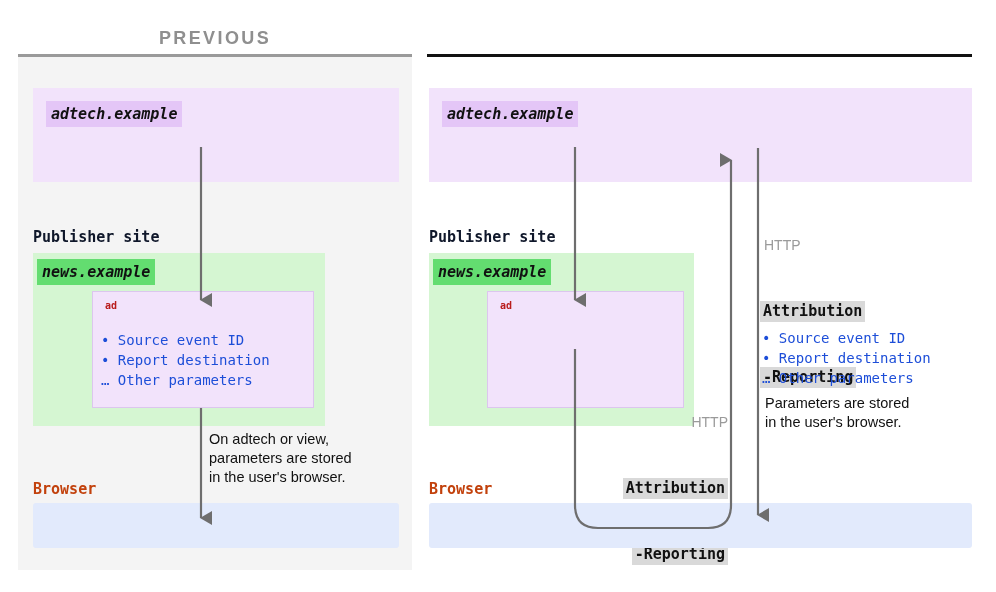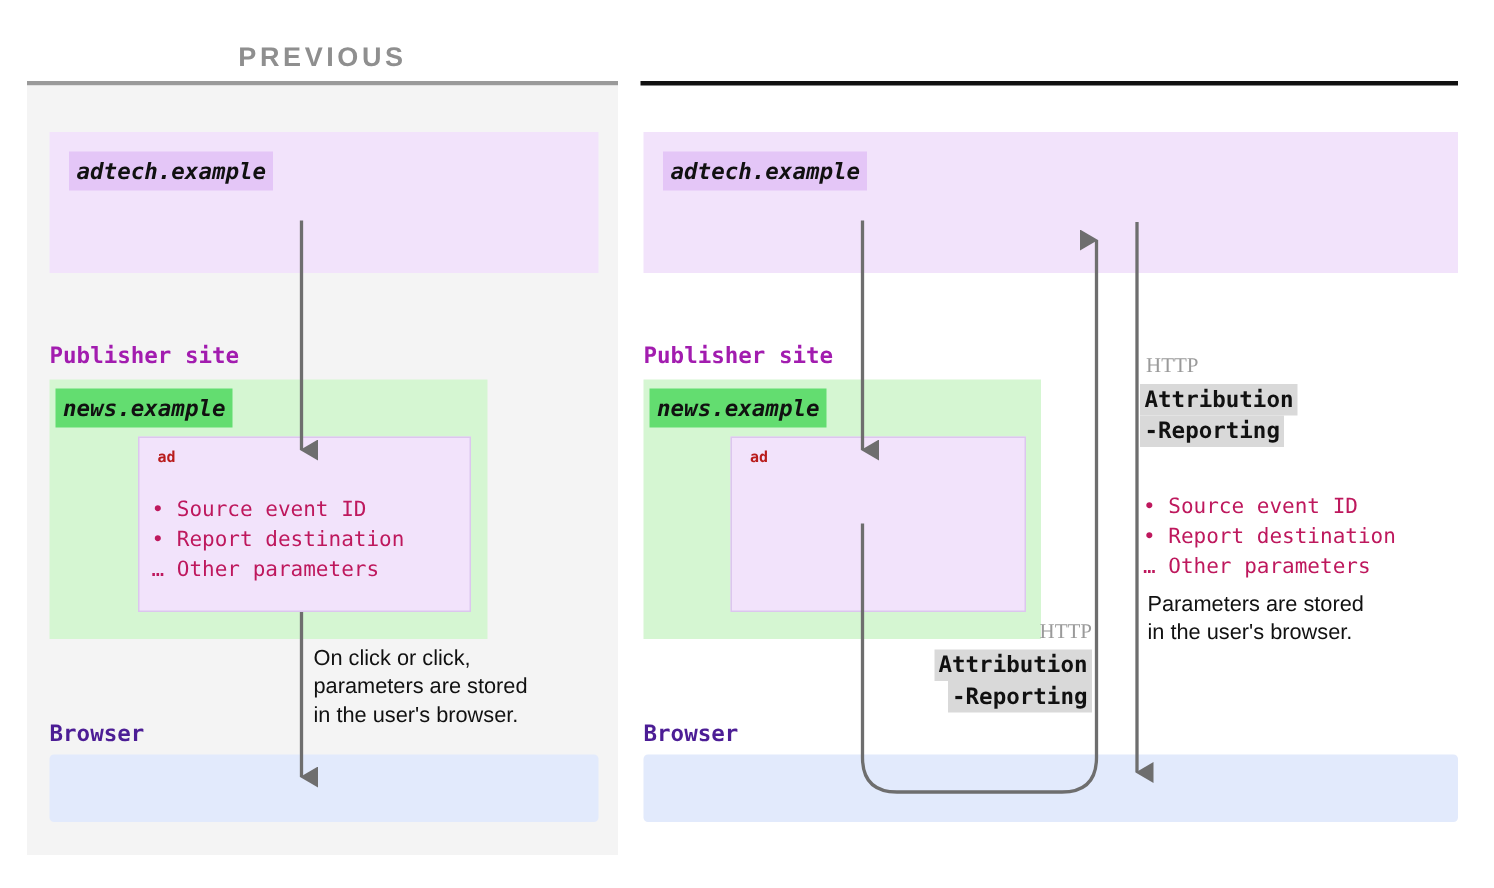--- a/index.html
+++ b/index.html
@@ -69,69 +69,70 @@
   .tag.adtech { background: #e4c6f7; }
   .tag.news   { background: #63dd70; }
 
   .zone-label {
     position: absolute;
     font-family: "DejaVu Sans Mono", "Liberation Mono", monospace;
     font-weight: bold;
     font-size: 15px;
     white-space: nowrap;
   }
-  .zone-label.green { color: #a21caf; }
-  .zone-label.blue  { color: #4c1d95; }
+  .zone-label.green { color: #0f172a; }
+  .zone-label.blue  { color: #c2410c; }
 
   .ad-title {
     position: absolute;
     font-family: "DejaVu Sans Mono", "Liberation Mono", monospace;
     font-weight: bold;
     font-size: 10px;
     color: #b91c1c;
   }
 
   .mono-list {
     position: absolute;
     font-family: "DejaVu Sans Mono", "Liberation Mono", monospace;
     font-size: 14px;
-    color: #be185d;
+    color: #1d4ed8;
     line-height: 20px;
     white-space: pre;
   }
 
   .body-text {
     position: absolute;
     font-family: "Liberation Sans", sans-serif;
     font-size: 14.5px;
     color: #111111;
     line-height: 19px;
     white-space: pre-line;
   }
 
   
   .http-word {
     position: absolute;
-    font-family: Liberation Serif, serif;
+    font-family: Liberation Sans, sans-serif;
     font-size: 14px;
     color: #9a9a9a;
     white-space: nowrap;
   }
   .hdr-stack {
     position: absolute;
     font-family: "DejaVu Sans Mono", "Liberation Mono", monospace;
     font-size: 15px;
     font-weight: bold;
     color: #111111;
     line-height: 21px;
   }
   .hdr-stack .chip {
     display: inline-block;
     background: #d9d9d9;
     padding: 0 3px;
+    margin-top: 45px;
   }
   .hdr-stack .line { display: block; white-space: nowrap; }
   .hdr-stack.right { text-align: right; }
   .hdr-stack .plain { color: #111111; }
 
   svg.overlay {
     position: absolute;
     left: 0; top: 0;
     width: 996px; height: 592px;
     pointer-events: none;
@@ -153,21 +154,21 @@
   <div class="zone-label green" style="left:33px; top:228px;">Publisher site</div>
   <div class="box green-zone" style="left:33px; top:253px; width:292px; height:173px;"></div>
   <div class="tag news" style="left:37px; top:259px;">news.example</div>
 
   <div class="box ad-box" style="left:92px; top:291px; width:222px; height:117px;"></div>
   <div class="ad-title" style="left:105px; top:300px;">ad</div>
   <div class="mono-list" style="left:101px; top:330px;">• Source event ID
 • Report destination
 … Other parameters</div>
 
-  <div class="body-text" style="left:209px; top:430px; width:180px;">On click or click,
+  <div class="body-text" style="left:209px; top:430px; width:180px;">On adtech or view,
 parameters are stored
 in the user's browser.</div>
 
   <div class="zone-label blue" style="left:33px; top:480px;">Browser</div>
   <div class="box blue-zone" style="left:33px; top:503px; width:366px; height:45px;"></div>
 
   <div class="rule curr" style="left:427px; top:54px; width:545px;"></div>
 
   <div class="box purple-zone" style="left:429px; top:88px; width:543px; height:94px;"></div>
   <div class="tag adtech" style="left:442px; top:101px;">adtech.example</div>

